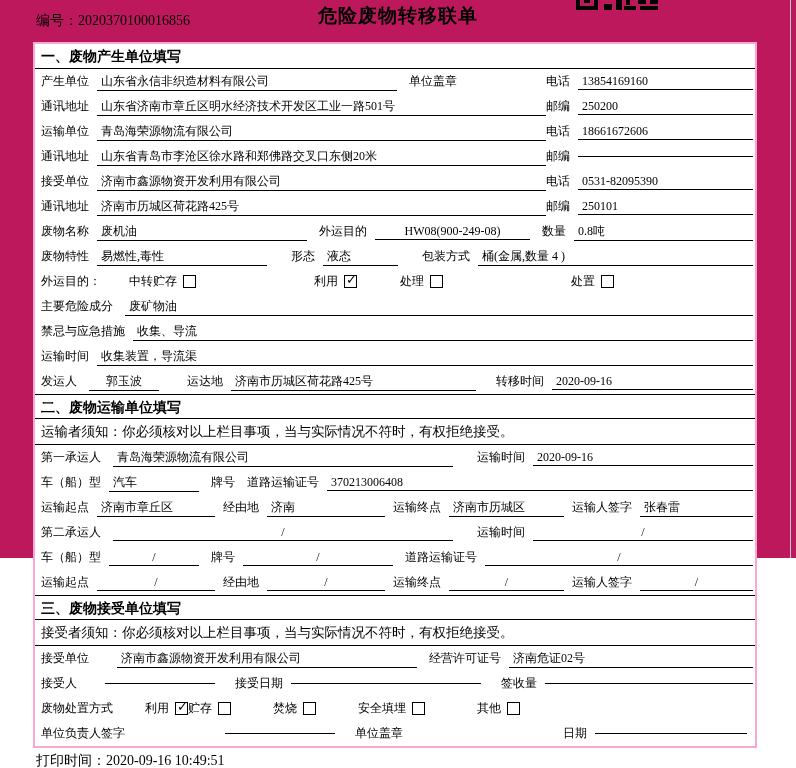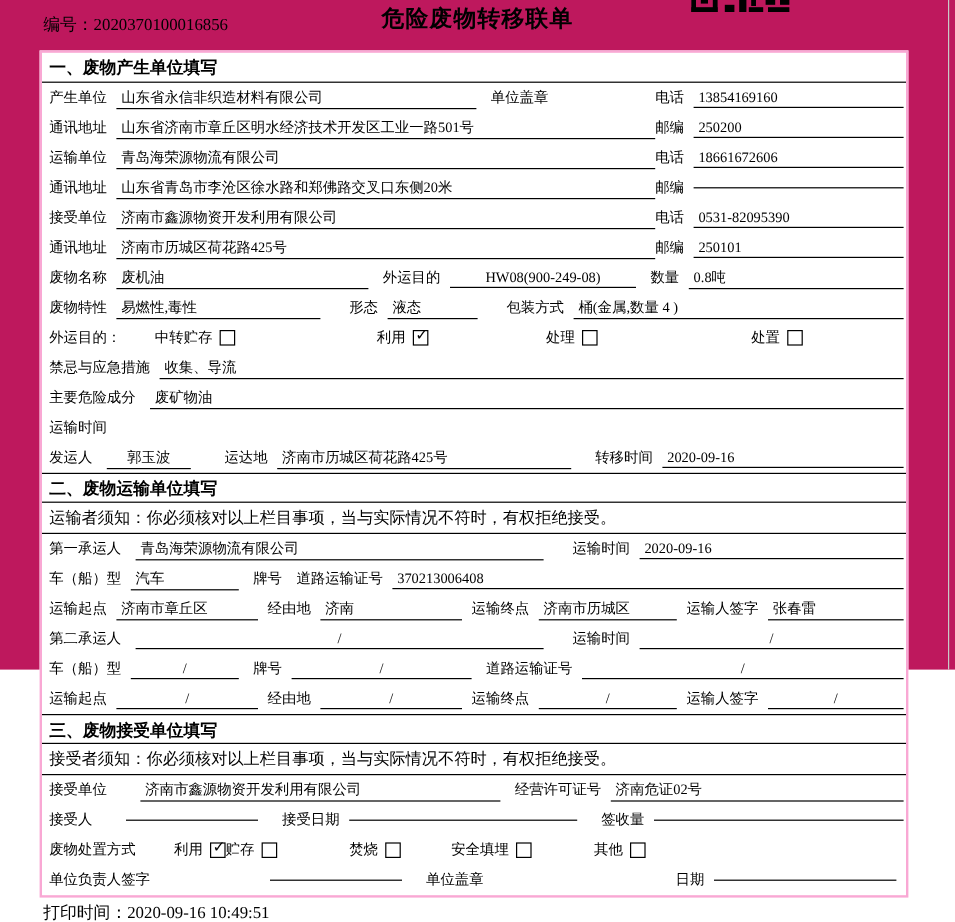--- a/index.html
+++ b/index.html
@@ -168,42 +168,43 @@
     <div class="row">
       <span class="lbl">外运目的：</span>
       <span class="opt" style="margin-left:28px;">
         <span>中转贮存</span>
         <span class="cbx"></span>
       </span>
       <span class="opt" style="margin-left:118px;">
         <span>利用</span>
         <span class="cbx checked"></span>
       </span>
-      <span class="opt" style="margin-left:98px;">
+      <span class="opt" style="margin-left:43px;">
         <span>处理</span>
         <span class="cbx"></span>
       </span>
       <span class="opt" style="margin-left:128px;">
         <span>处置</span>
         <span class="cbx"></span>
       </span>
     </div>
 
     <div class="row">
+      <span class="lbl">主要危险成分</span>
+      <span class="u gap12 grow">废矿物油</span>
+    </div>
+
+    <div class="row">
       <span class="lbl">禁忌与应急措施</span>
       <span class="u gap8 grow">收集、导流</span>
     </div>
 
     <div class="row">
-      <span class="lbl">主要危险成分</span>
-      <span class="u gap12 grow">废矿物油</span>
-    </div>
-
-    <div class="row">
       <span class="lbl">运输时间</span>
+      <span class="u gap8 grow">收集装置，导流渠</span>
     </div>
 
     <div class="row">
       <span class="lbl">发运人</span>
       <span class="u gap12" style="flex:0 0 70px;text-align:center;">郭玉波</span>
       <span class="lbl gap28">运达地</span>
       <span class="u gap8" style="flex:0 0 245px;">济南市历城区荷花路425号</span>
       <span class="lbl gap20">转移时间</span>
       <span class="u gap8 grow">2020-09-16</span>
     </div>
@@ -286,21 +287,21 @@
     <div class="row">
       <span class="lbl">废物处置方式</span>
       <span class="opt" style="margin-left:32px;">
         <span>利用</span>
         <span class="cbx checked"></span>
       </span>
       <span class="opt" style="">
         <span>贮存</span>
         <span class="cbx"></span>
       </span>
-      <span class="opt" style="margin-left:60px;justify-content:center;">
+      <span class="opt" style="margin-left:42px;justify-content:center;">
         <span>焚烧</span>
         <span class="cbx"></span>
       </span>
       <span class="opt" style="margin-left:42px;">
         <span>安全填埋</span>
         <span class="cbx"></span>
       </span>
       <span class="opt" style="margin-left:52px;text-align:right;">
         <span>其他</span>
         <span class="cbx"></span>

